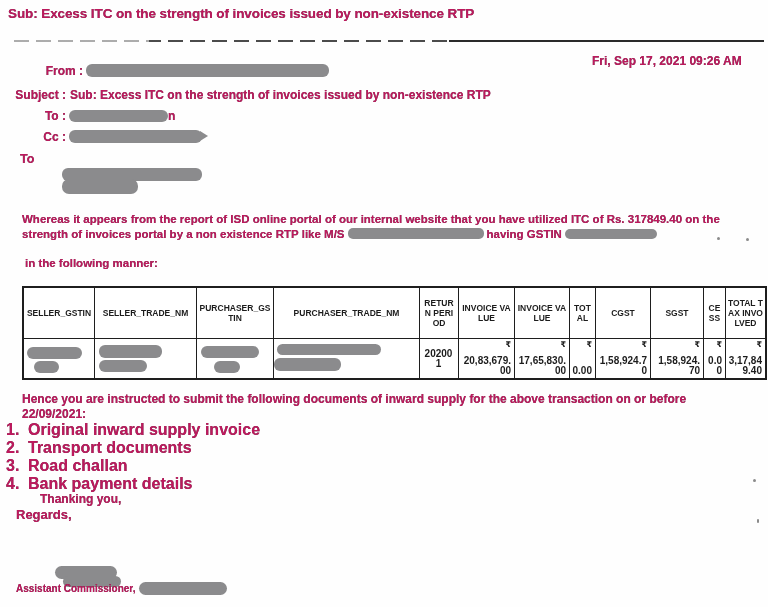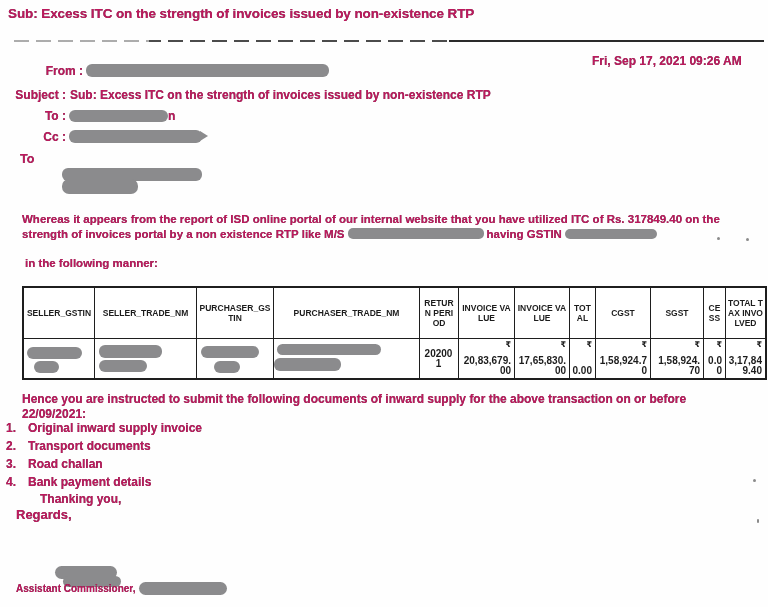--- a/index.html
+++ b/index.html
@@ -113,21 +113,21 @@
   .p2a { left: 4px;  top: 6px;  width: 63px;  height: 13px; }
   .p2b { left: 4px;  top: 21px; width: 48px;  height: 12px; }
   .p3a { left: 4px;  top: 7px;  width: 58px;  height: 12px; }
   .p3b { left: 17px; top: 22px; width: 26px;  height: 12px; }
   .p4a { left: 3px;  top: 5px;  width: 104px; height: 11px; }
   .p4b { left: 0px;  top: 19px; width: 67px;  height: 13px; }
 
   
   .hence { position: absolute; left: 22px; top: 392px; width: 740px; font-size: 12px; font-weight: 700; line-height: 15px; }
   .doc-list { position: absolute; left: 0; top: 421px; width: 740px; list-style: none; }
-  .doc-list li { height: 18px; font-size: 12px; font-weight: 700; }
+  .doc-list li { height: 18px; font-size: 16px; font-weight: 700; }
   .li-num { display: inline-block; width: 20px; margin-left: 6px; }
   .li-text { margin-left: 2px; }
 
   
   .thanking { position: absolute; left: 40px; top: 492px; font-size: 12px; font-weight: 700; }
   .regards  { position: absolute; left: 16px; top: 507px; font-size: 13px; font-weight: 700; }
   .sig-blob1 { position: absolute; left: 55px; top: 566px; width: 62px; height: 13px; background: #8b8b8d; border-radius: 7px; }
   .sig-blob2 { position: absolute; left: 63px; top: 576px; width: 58px; height: 11px; background: #8b8b8d; border-radius: 6px; }
   .sig-line { position: absolute; left: 16px; top: 583px; font-size: 10px; font-weight: 700; white-space: nowrap; }
   .bar-office { width: 88px; height: 13px; margin-left: 4px; margin-top: -2px; border-radius: 7px; }

